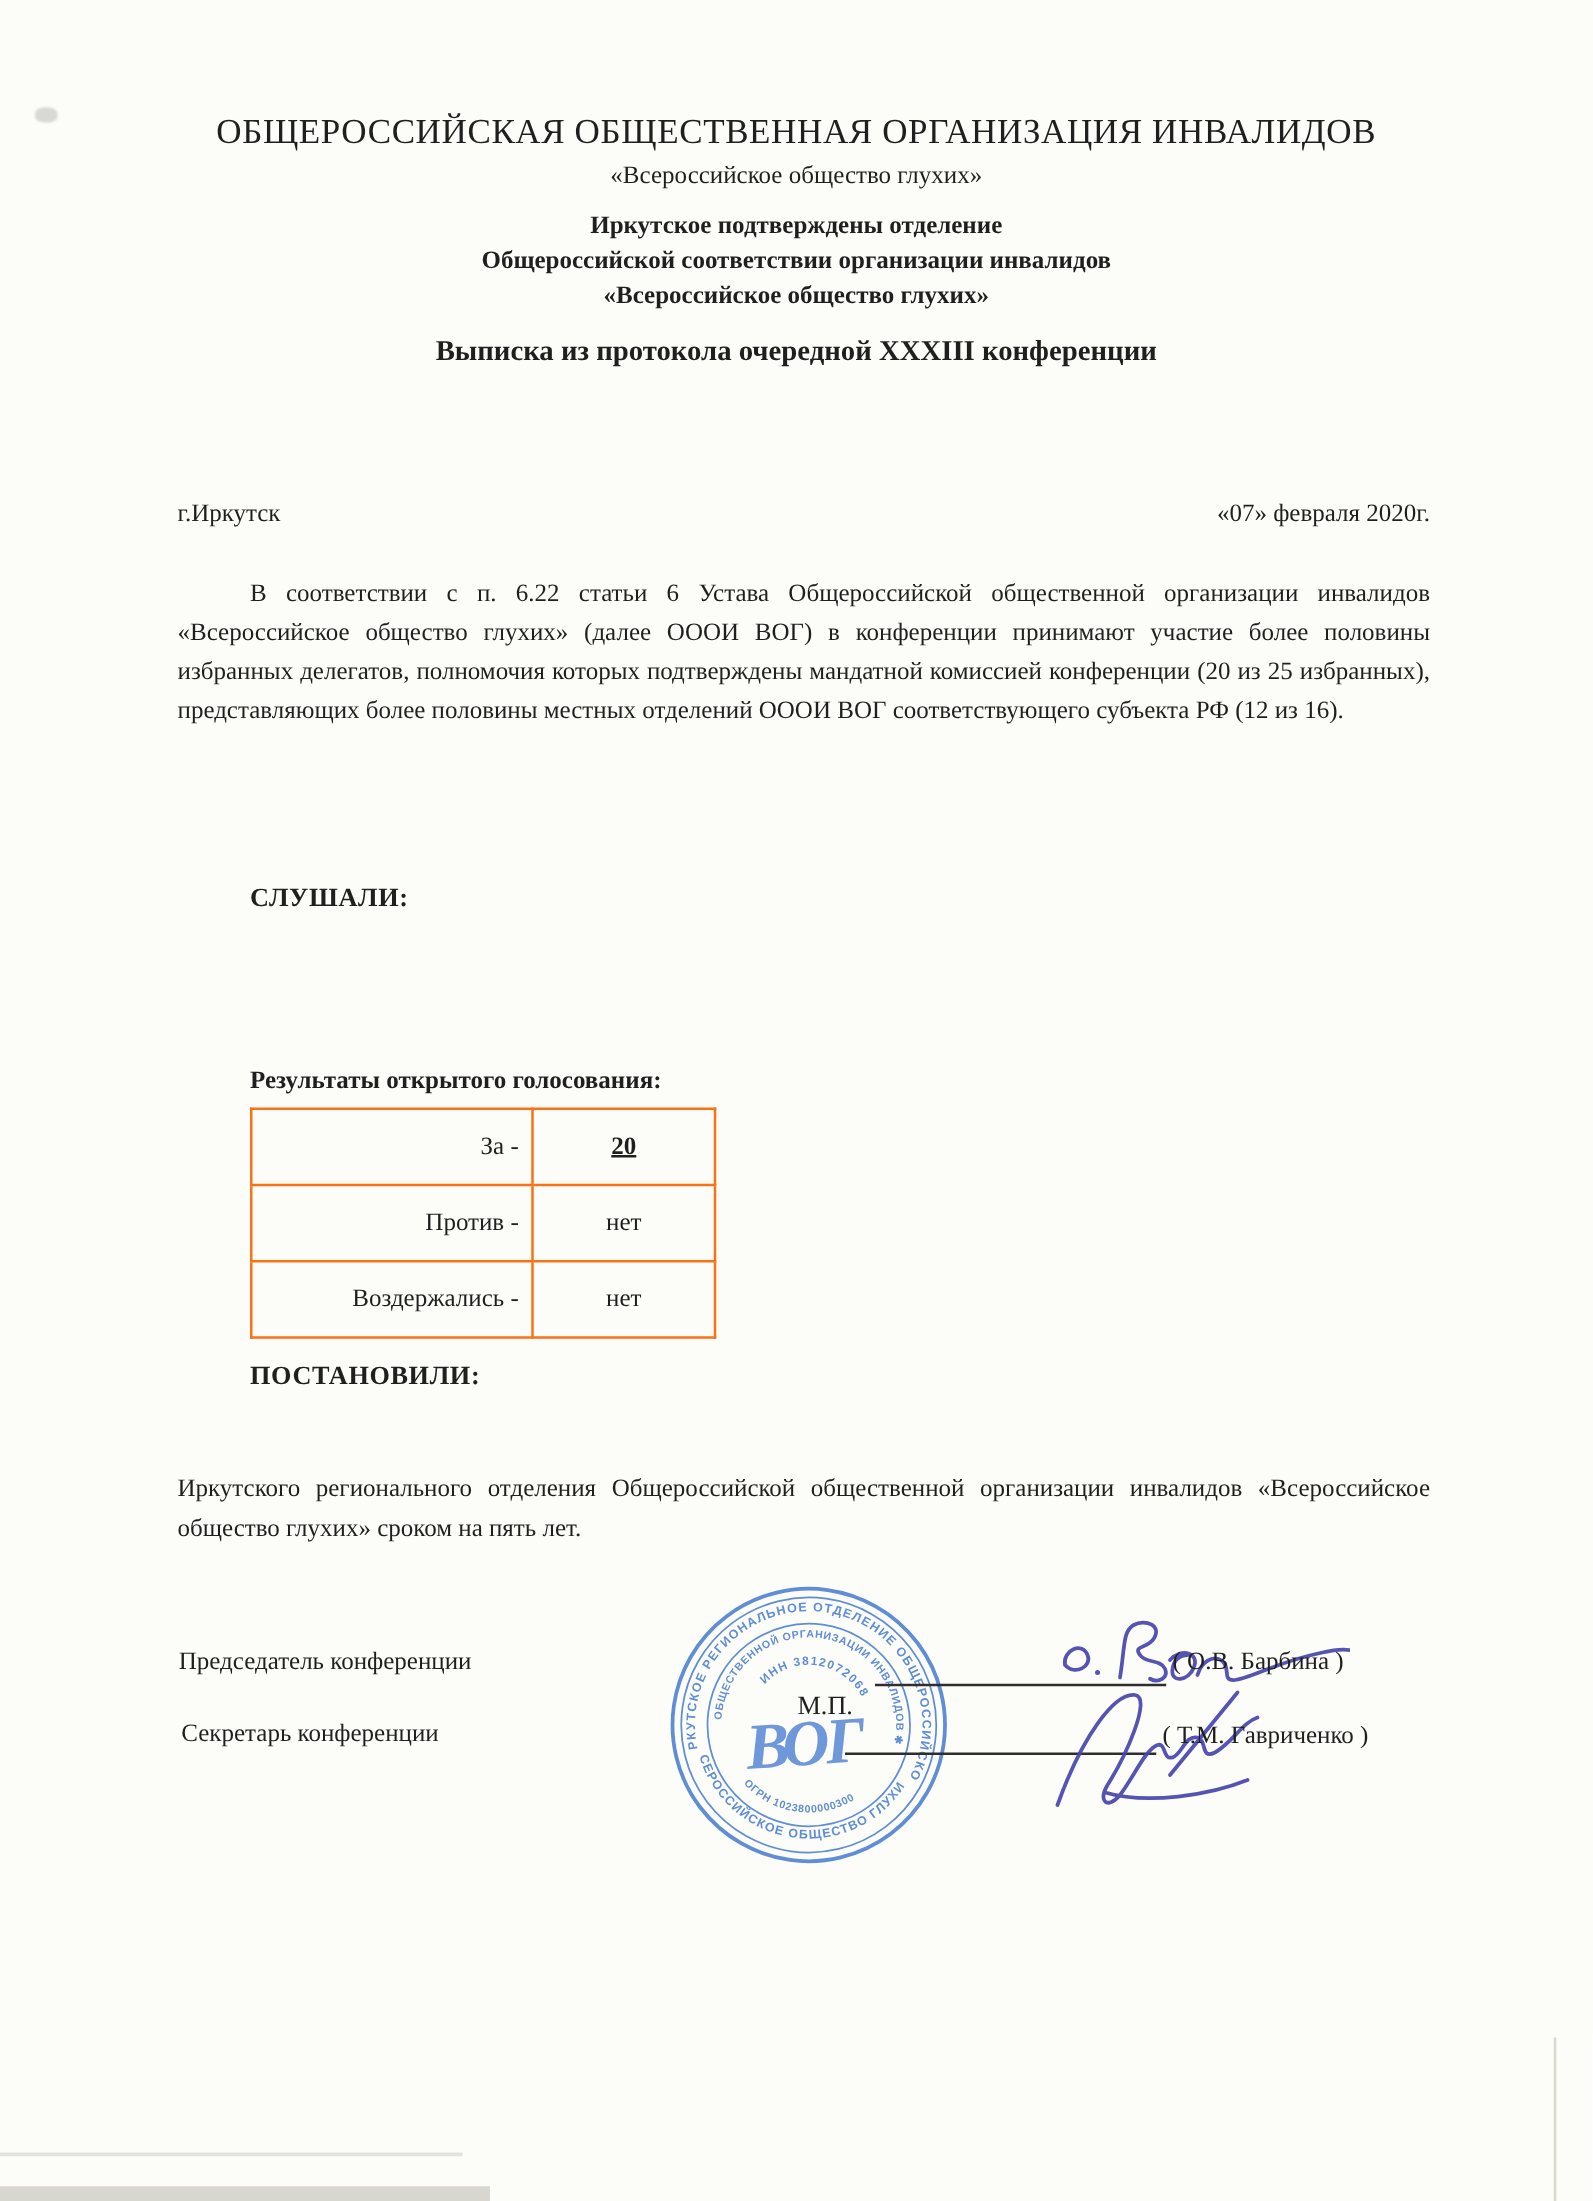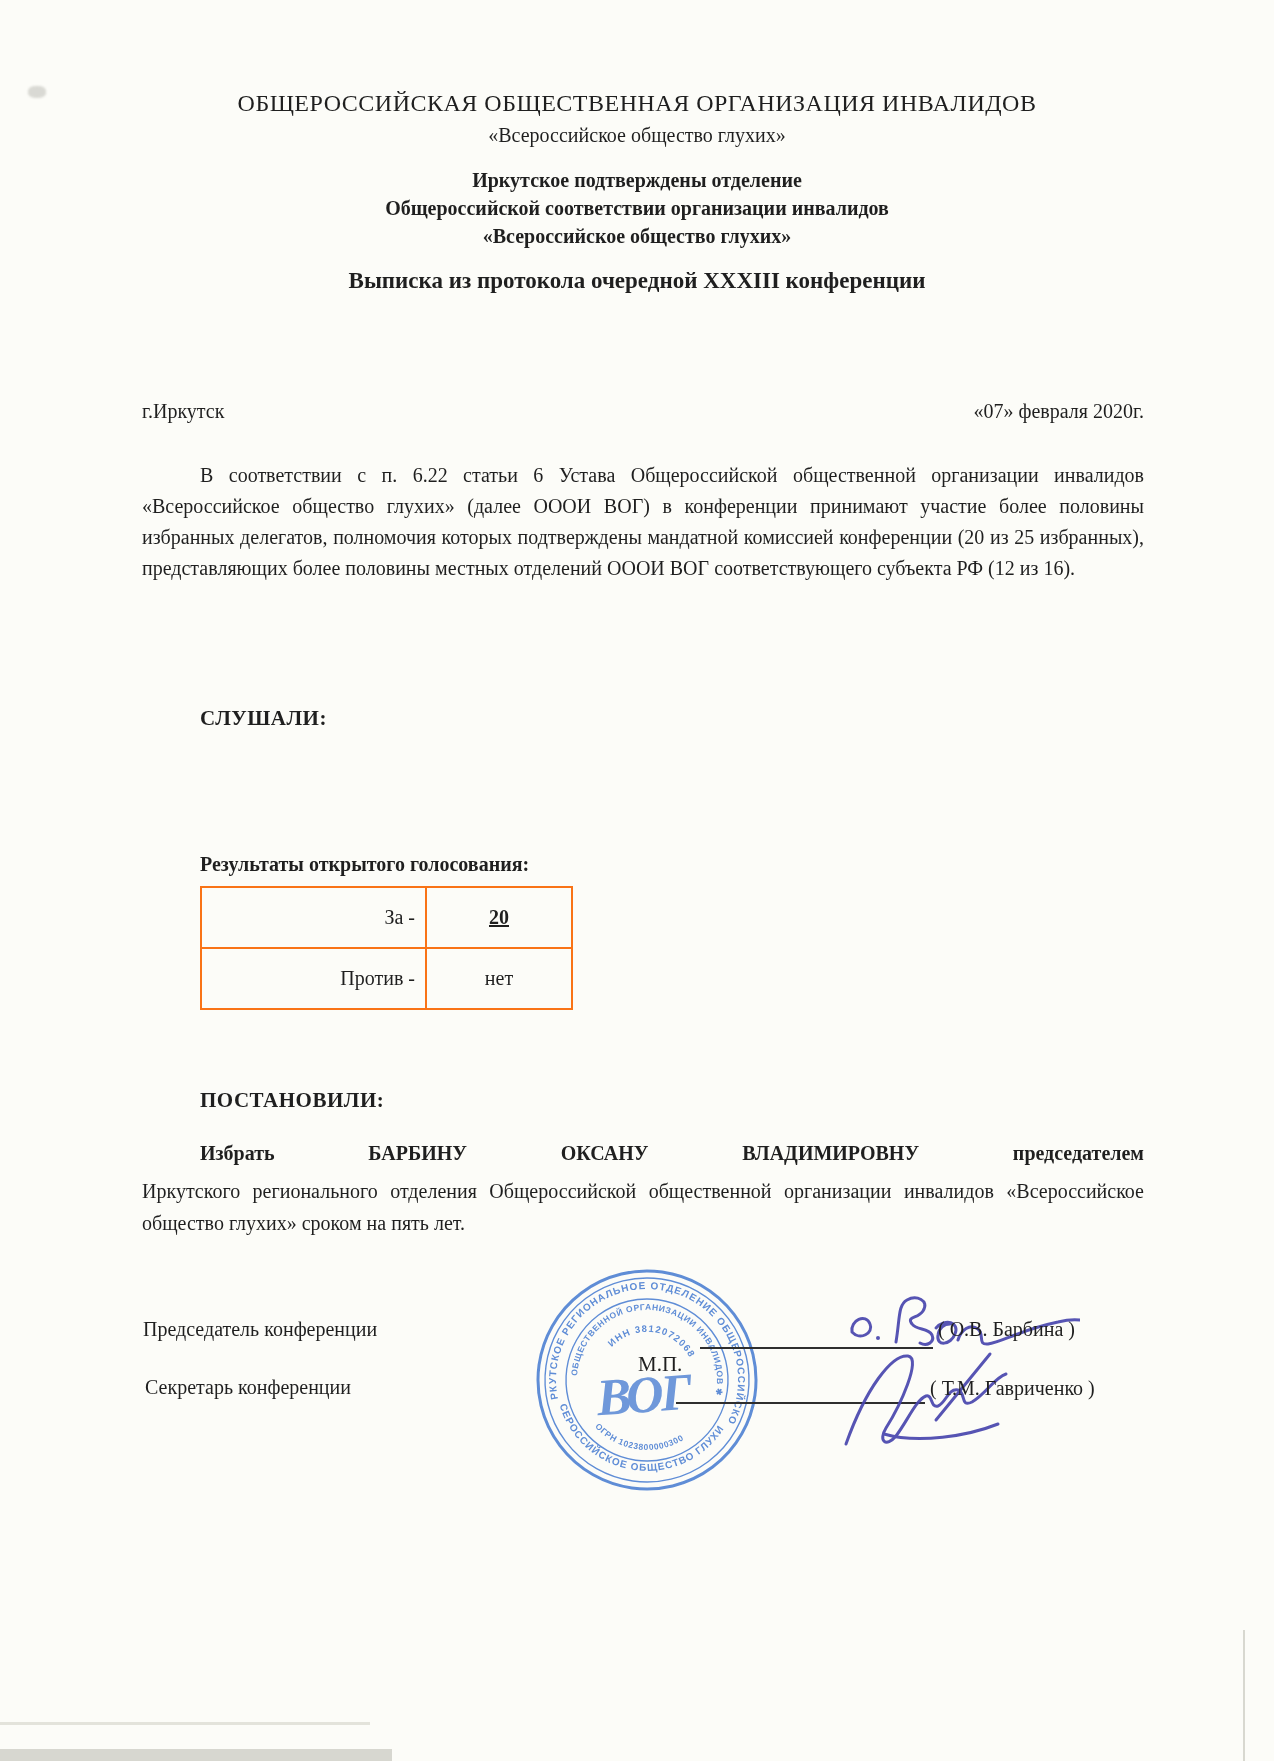--- a/index.html
+++ b/index.html
@@ -5,21 +5,21 @@
   html,body { margin:0; padding:0; background:#ffffff; }
   .page {
     position:relative; width:1274px; height:1761px;
     background:#fcfcf8; overflow:hidden;
     font-family:"Liberation Serif","DejaVu Serif",serif;
     color:#1f1f1f;
   }
   .abs { position:absolute; }
 
   .org-header   { top:90px;  left:137px; width:1000px; text-align:center; }
-  .org-line1    { font-size:24px; letter-spacing:.5px; white-space:nowrap; }
+  .org-line1    { font-size:28px; letter-spacing:.5px; white-space:nowrap; }
   .org-line2    { font-size:20px; margin-top:7px; }
   .branch-header{ top:166px; left:137px; width:1000px; text-align:center;
                   font-weight:bold; font-size:20px; line-height:28px; }
   .doc-title    { top:268px; left:137px; width:1000px; text-align:center;
                   font-weight:bold; font-size:23px; }
 
   .dateline { top:400px; left:142px; width:1002px; display:flex;
               justify-content:space-between; font-size:20px; }
 
   .para1   { top:460px; left:142px; width:1002px; font-size:20px;
@@ -105,26 +105,29 @@
     <table>
       <tbody>
         <tr>
           <td class="lbl">За -</td>
           <td class="val"><span class="emph">20</span></td>
         </tr>
         <tr>
           <td class="lbl">Против -</td>
           <td class="val">нет</td>
         </tr>
+        <tr>
+          <td class="lbl">Воздержались -</td>
+          <td class="val">нет</td>
+        </tr>
       </tbody>
     </table>
   </div>
 
   <div class="abs h-resolved">ПОСТАНОВИЛИ:</div>
-  <div class="abs resolved-bold">Избрать БАРБИНУ ОКСАНУ ВЛАДИМИРОВНУ председателем</div>
   <div class="abs resolved-rest">Иркутского регионального отделения Общероссийской общественной организации инвалидов «Всероссийское общество глухих» сроком на пять лет.</div>
 
   <div class="abs stamp-wrap">
     <svg width="240" height="240" viewBox="0 0 240 240">
       <g fill="none" stroke="#4a7ed2">
         <circle cx="120" cy="120" r="109" stroke-width="3"></circle>
         <circle cx="120" cy="120" r="102" stroke-width="1.4"></circle>
         <circle cx="120" cy="120" r="81" stroke-width="1.4"></circle>
       </g>
       <defs>

